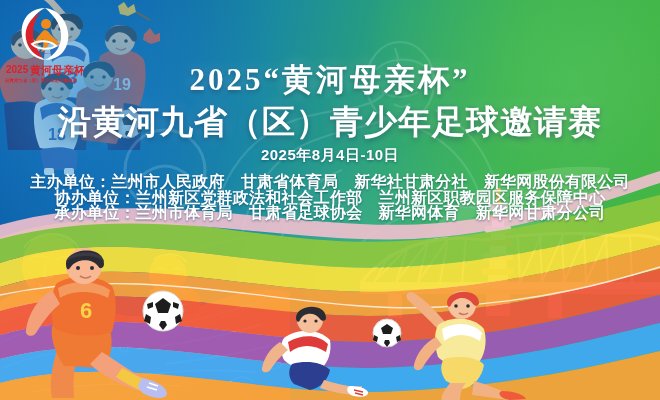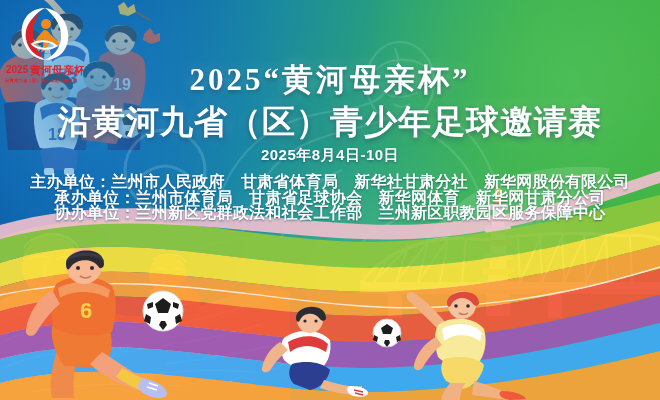--- a/index.html
+++ b/index.html
@@ -455,21 +455,21 @@
   
   <div id="textblock">
     <div class="title1">2025“黄河母亲杯”</div>
     <div class="title2">沿黄河九省（区）青少年足球邀请赛</div>
     <div class="datebar">2025年8月4日-10日</div>
     <div class="orgs">
       <div class="orgline">
         <span>主办单位：</span><span>兰州市人民政府　甘肃省体育局　新华社甘肃分社　新华网股份有限公司</span>
       </div>
       <div class="orgline">
-        <span>承办单位：</span><span>兰州市体育局　甘肃省足球协会　新华网体育　新华网甘肃分公司</span>
+        <span>协办单位：</span><span>兰州新区党群政法和社会工作部　兰州新区职教园区服务保障中心</span>
       </div>
       <div class="orgline">
-        <span>协办单位：</span><span>兰州新区党群政法和社会工作部　兰州新区职教园区服务保障中心</span>
+        <span>承办单位：</span><span>兰州市体育局　甘肃省足球协会　新华网体育　新华网甘肃分公司</span>
       </div>
     </div>
   </div>
 
 </div>
 
 </body></html>

